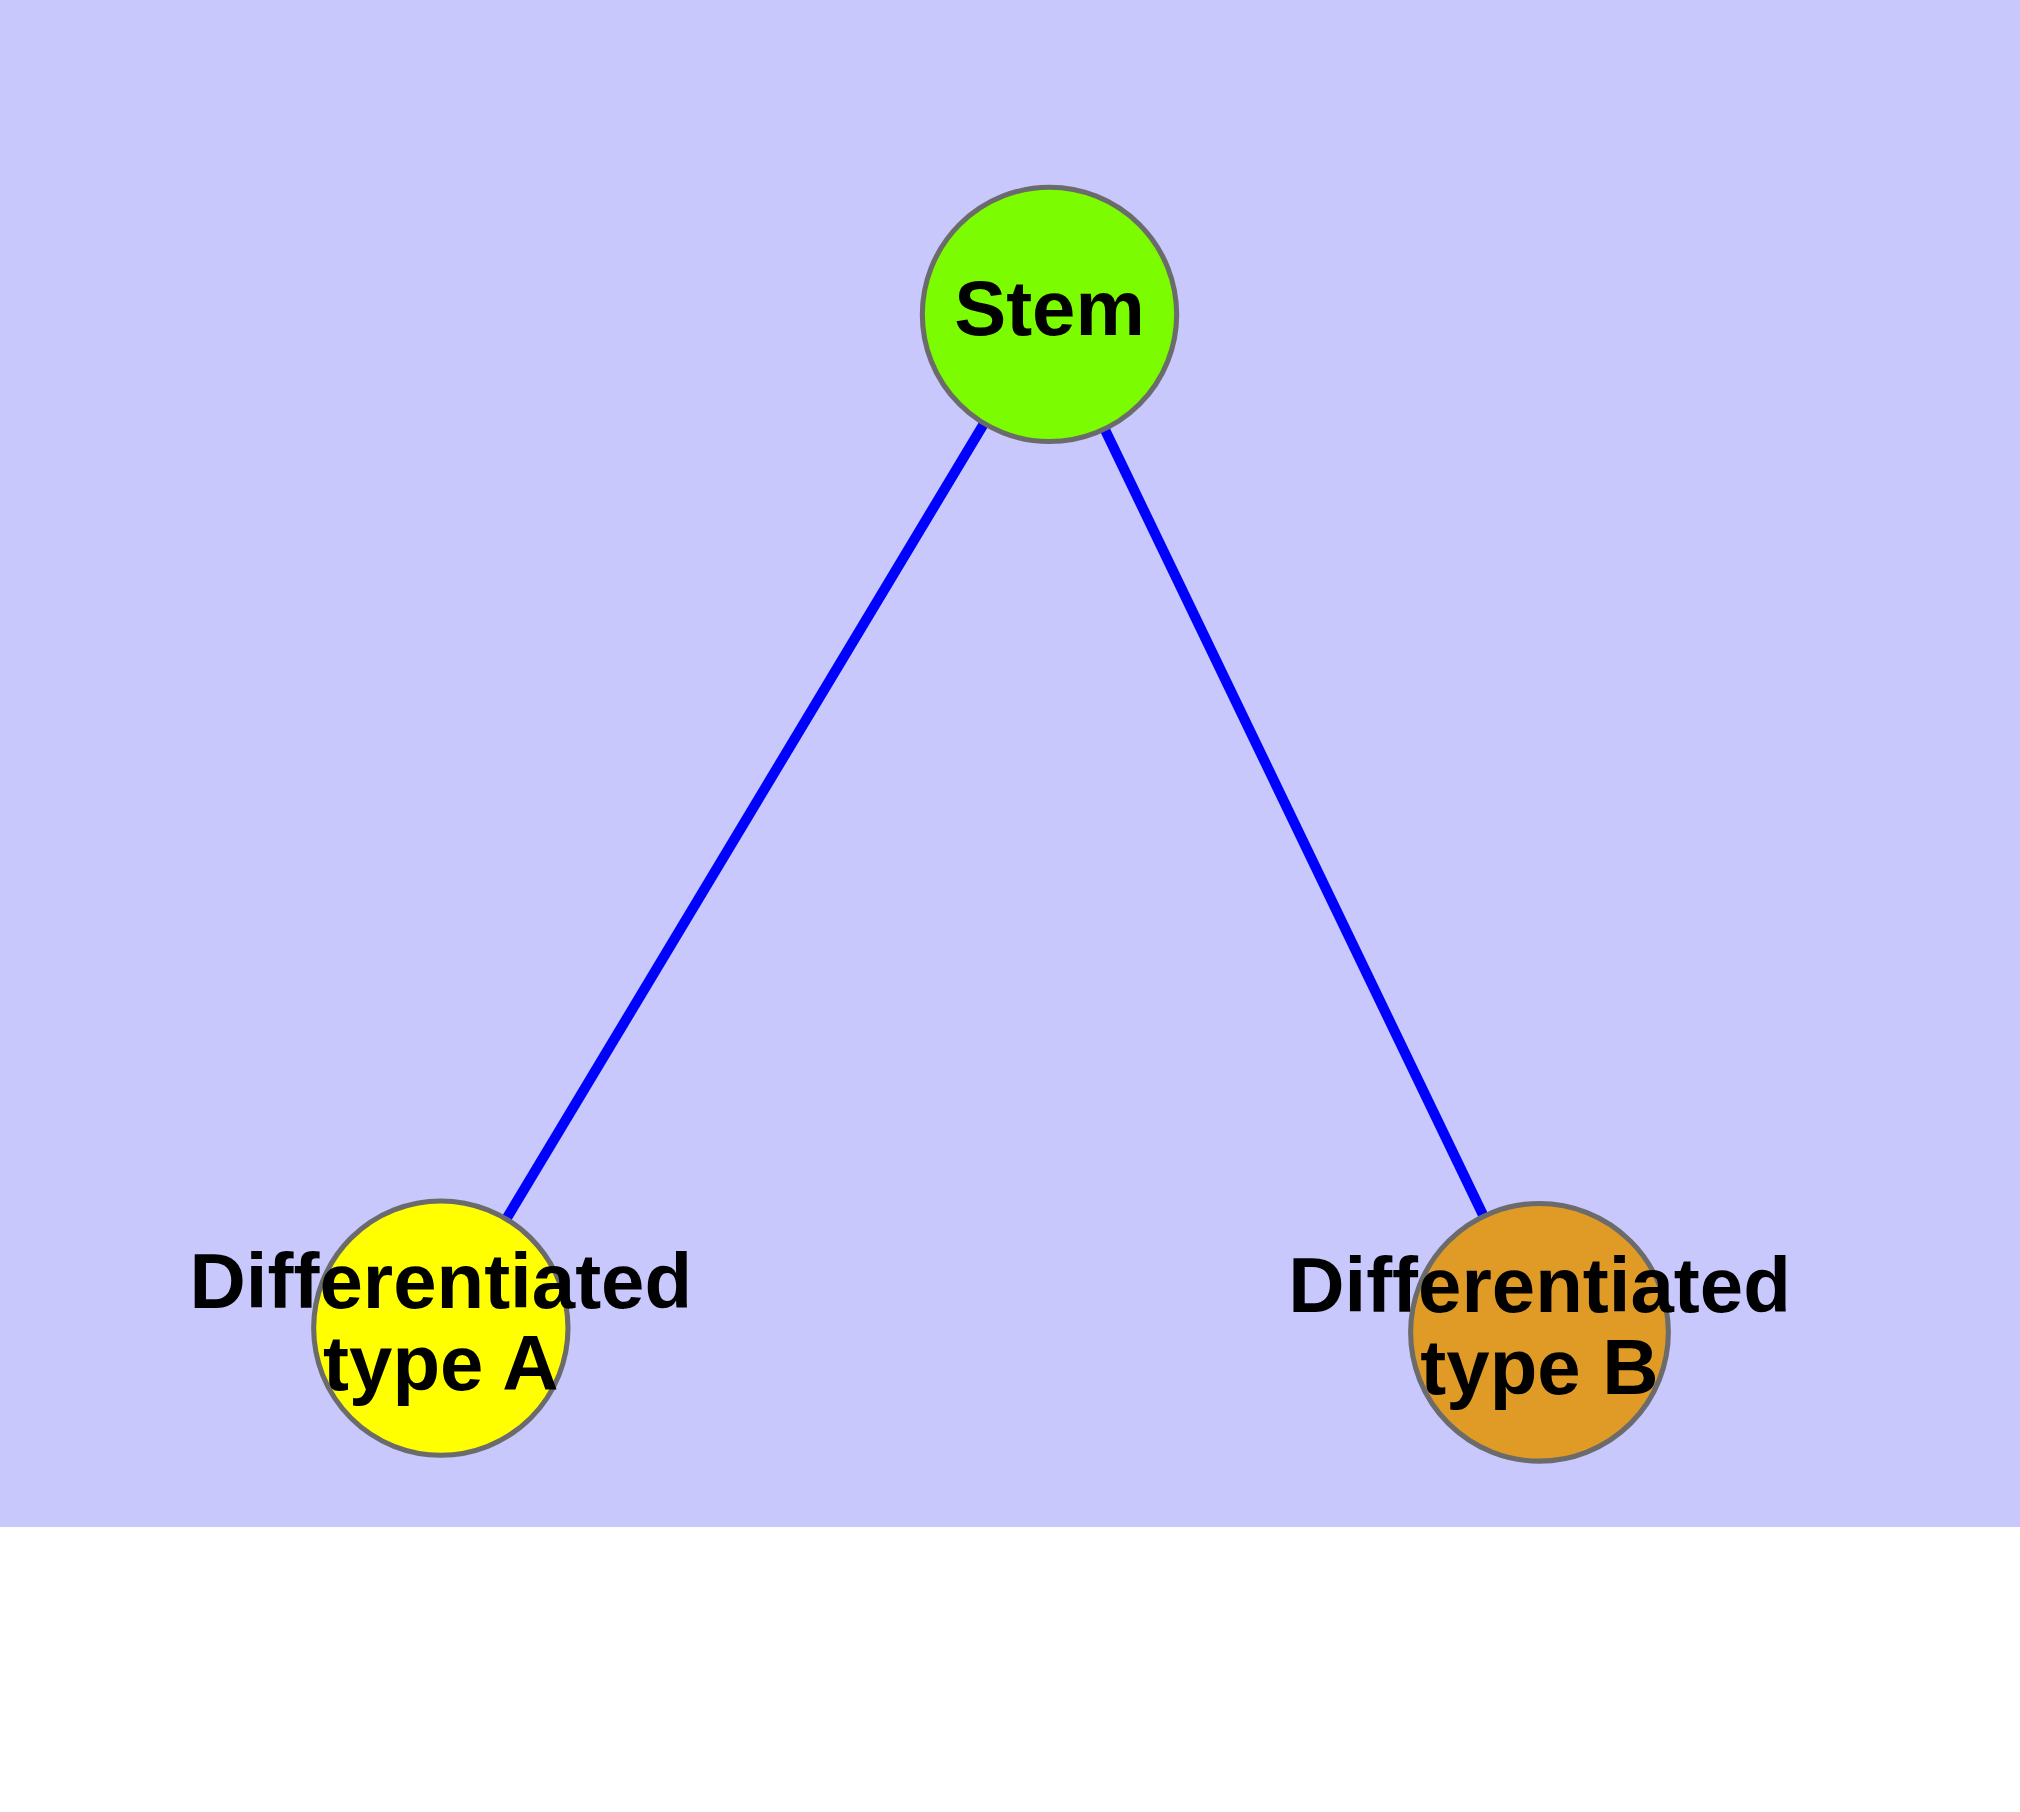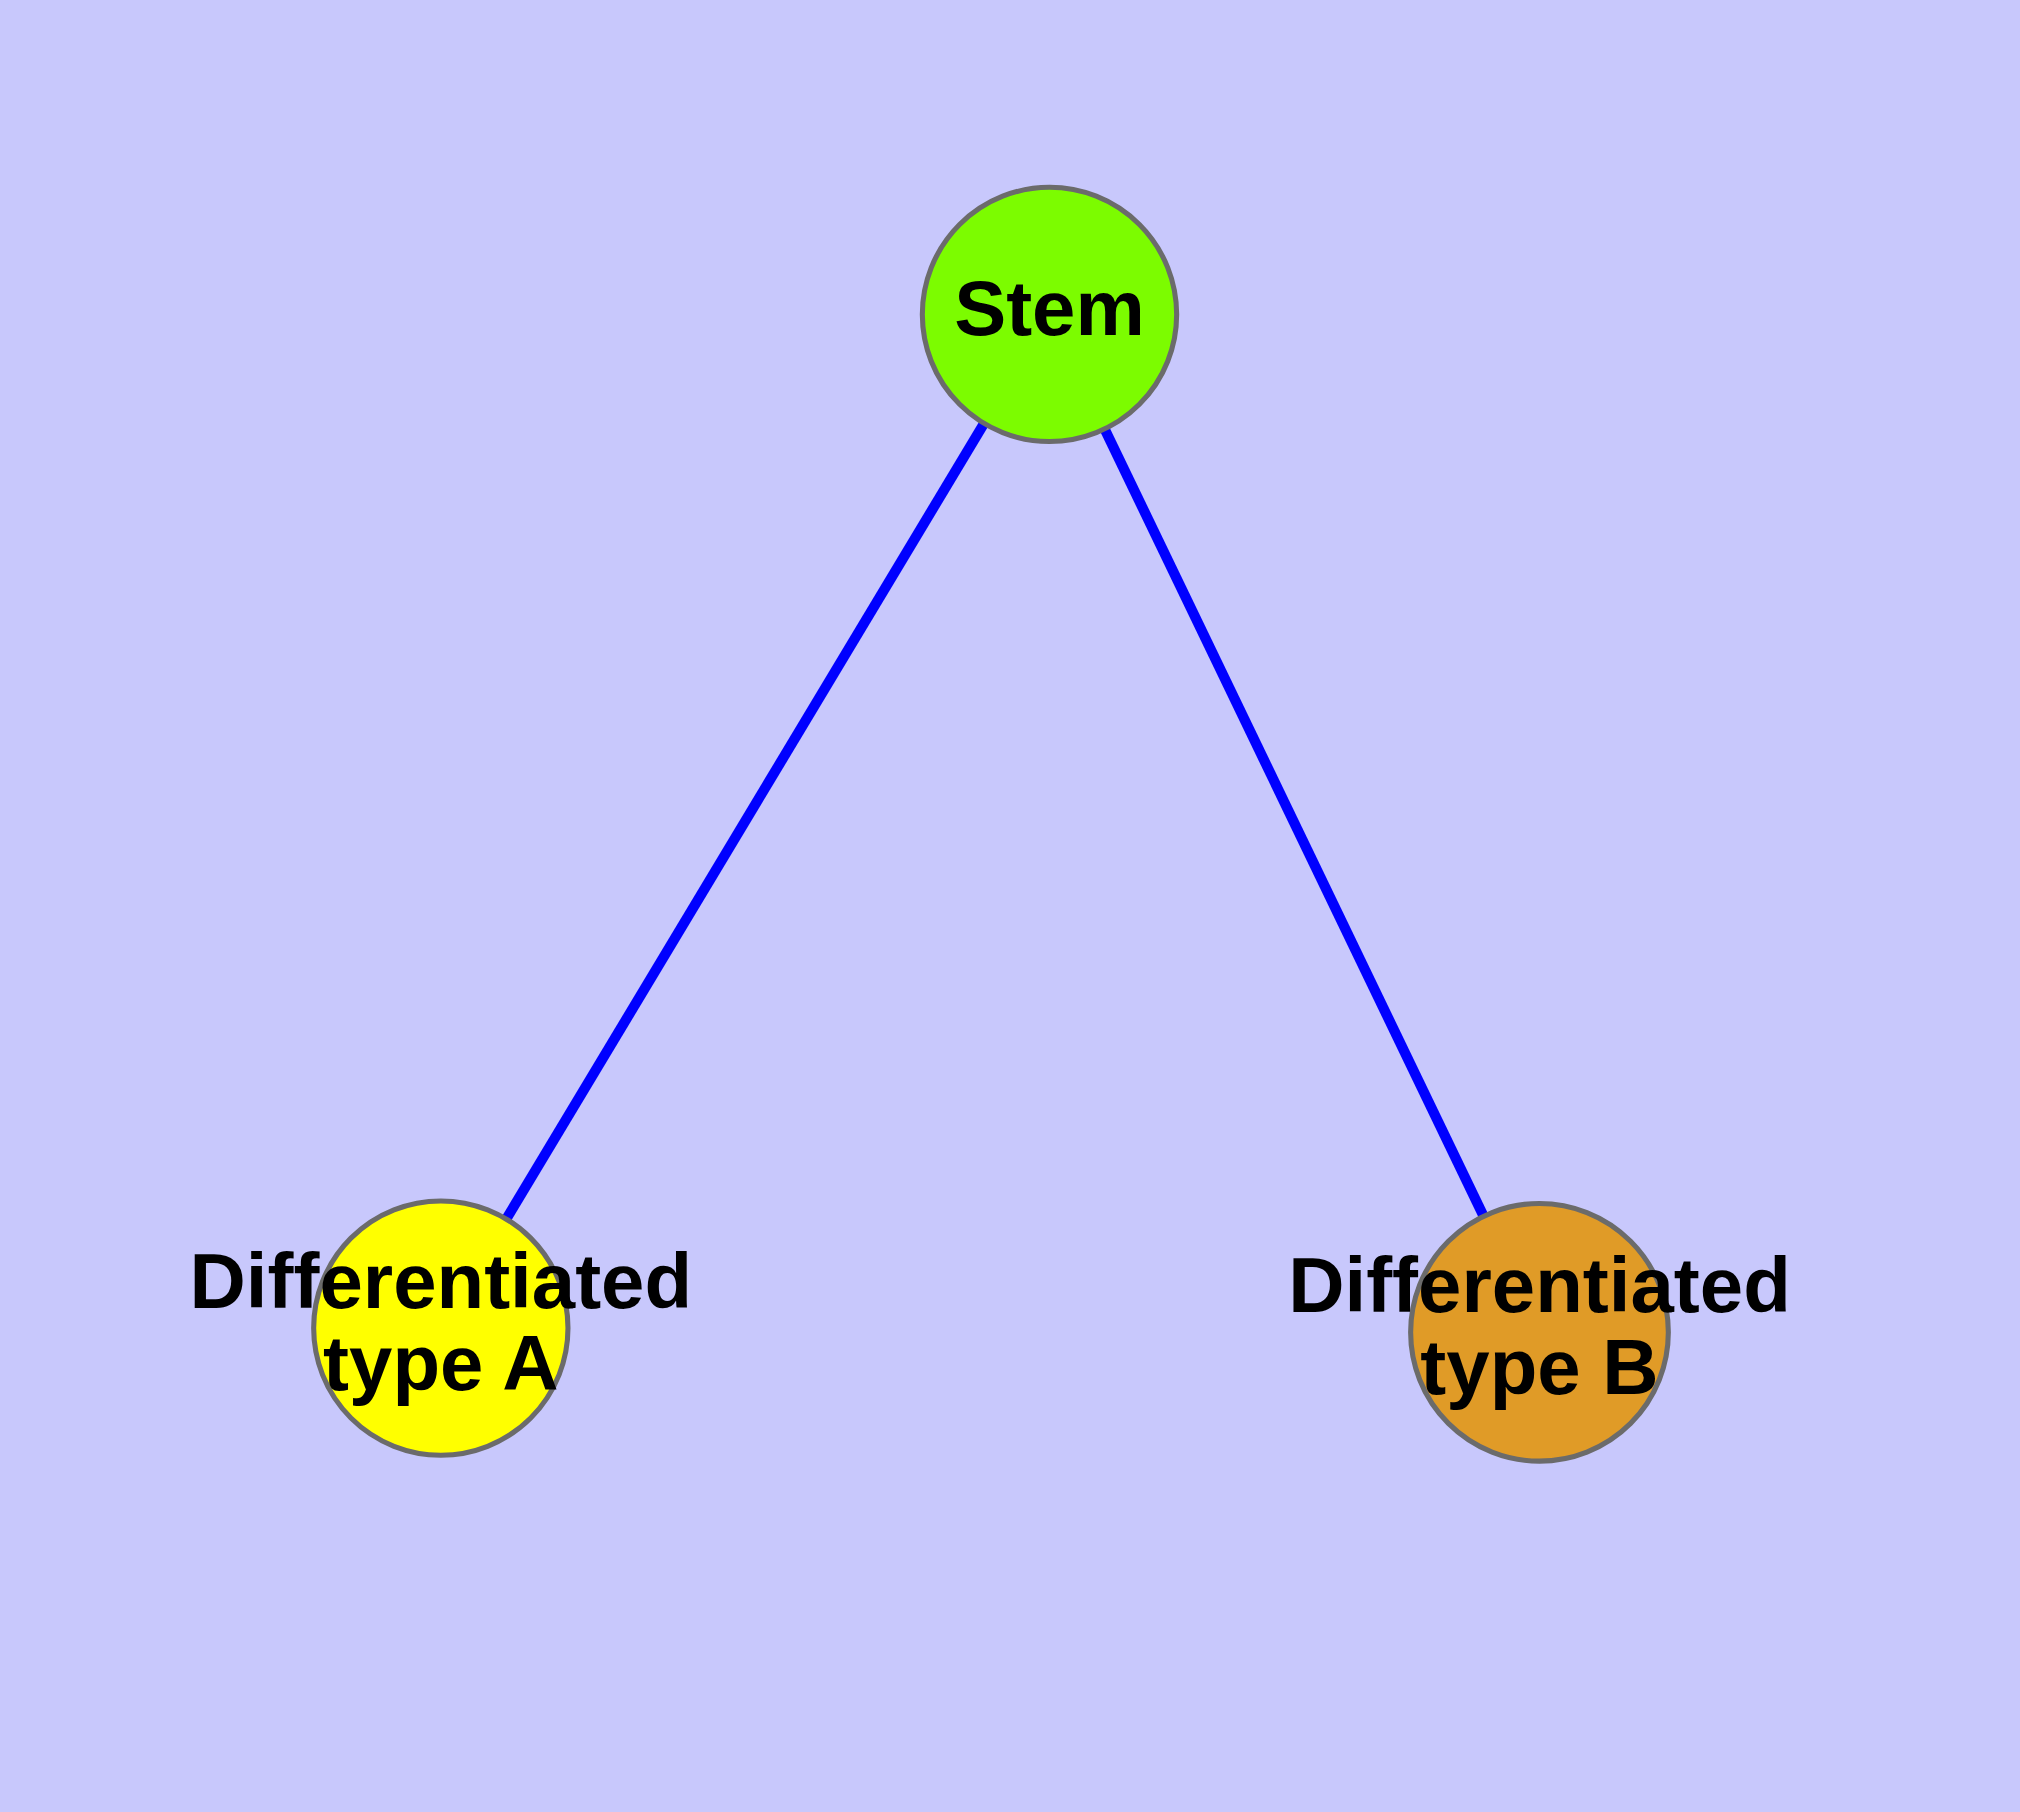--- a/index.html
+++ b/index.html
@@ -29,21 +29,21 @@
     text-anchor: middle;
     dominant-baseline: middle;
   }
   .edge-line {
     stroke-linecap: butt;
   }
 </style>
 </head>
 <body>
 
-<div id="canvas" style="width: 2021px; height: 1812px;">
+<div id="canvas" style="width: 2021px; height: 1527px;">
   <svg id="graph-svg" viewBox="0 0 2384 2138" preserveAspectRatio="none" xmlns="http://www.w3.org/2000/svg">
 
     <rect id="bg-rect" x="0" y="0" width="2384" height="2138" fill="#c8c8fc"></rect>
 
     <g id="edges-layer">
         <line x1="1238" y1="371" x2="520" y2="1567" stroke="#0000ff" stroke-width="12" class="edge-line"></line>
         <line x1="1238" y1="371" x2="1816" y2="1572" stroke="#0000ff" stroke-width="12" class="edge-line"></line>
       </g>
     <g id="nodes-layer">
         <circle cx="1238" cy="371" r="150" fill="#7cfc00" stroke="#6b6b6b" stroke-width="6"></circle>

